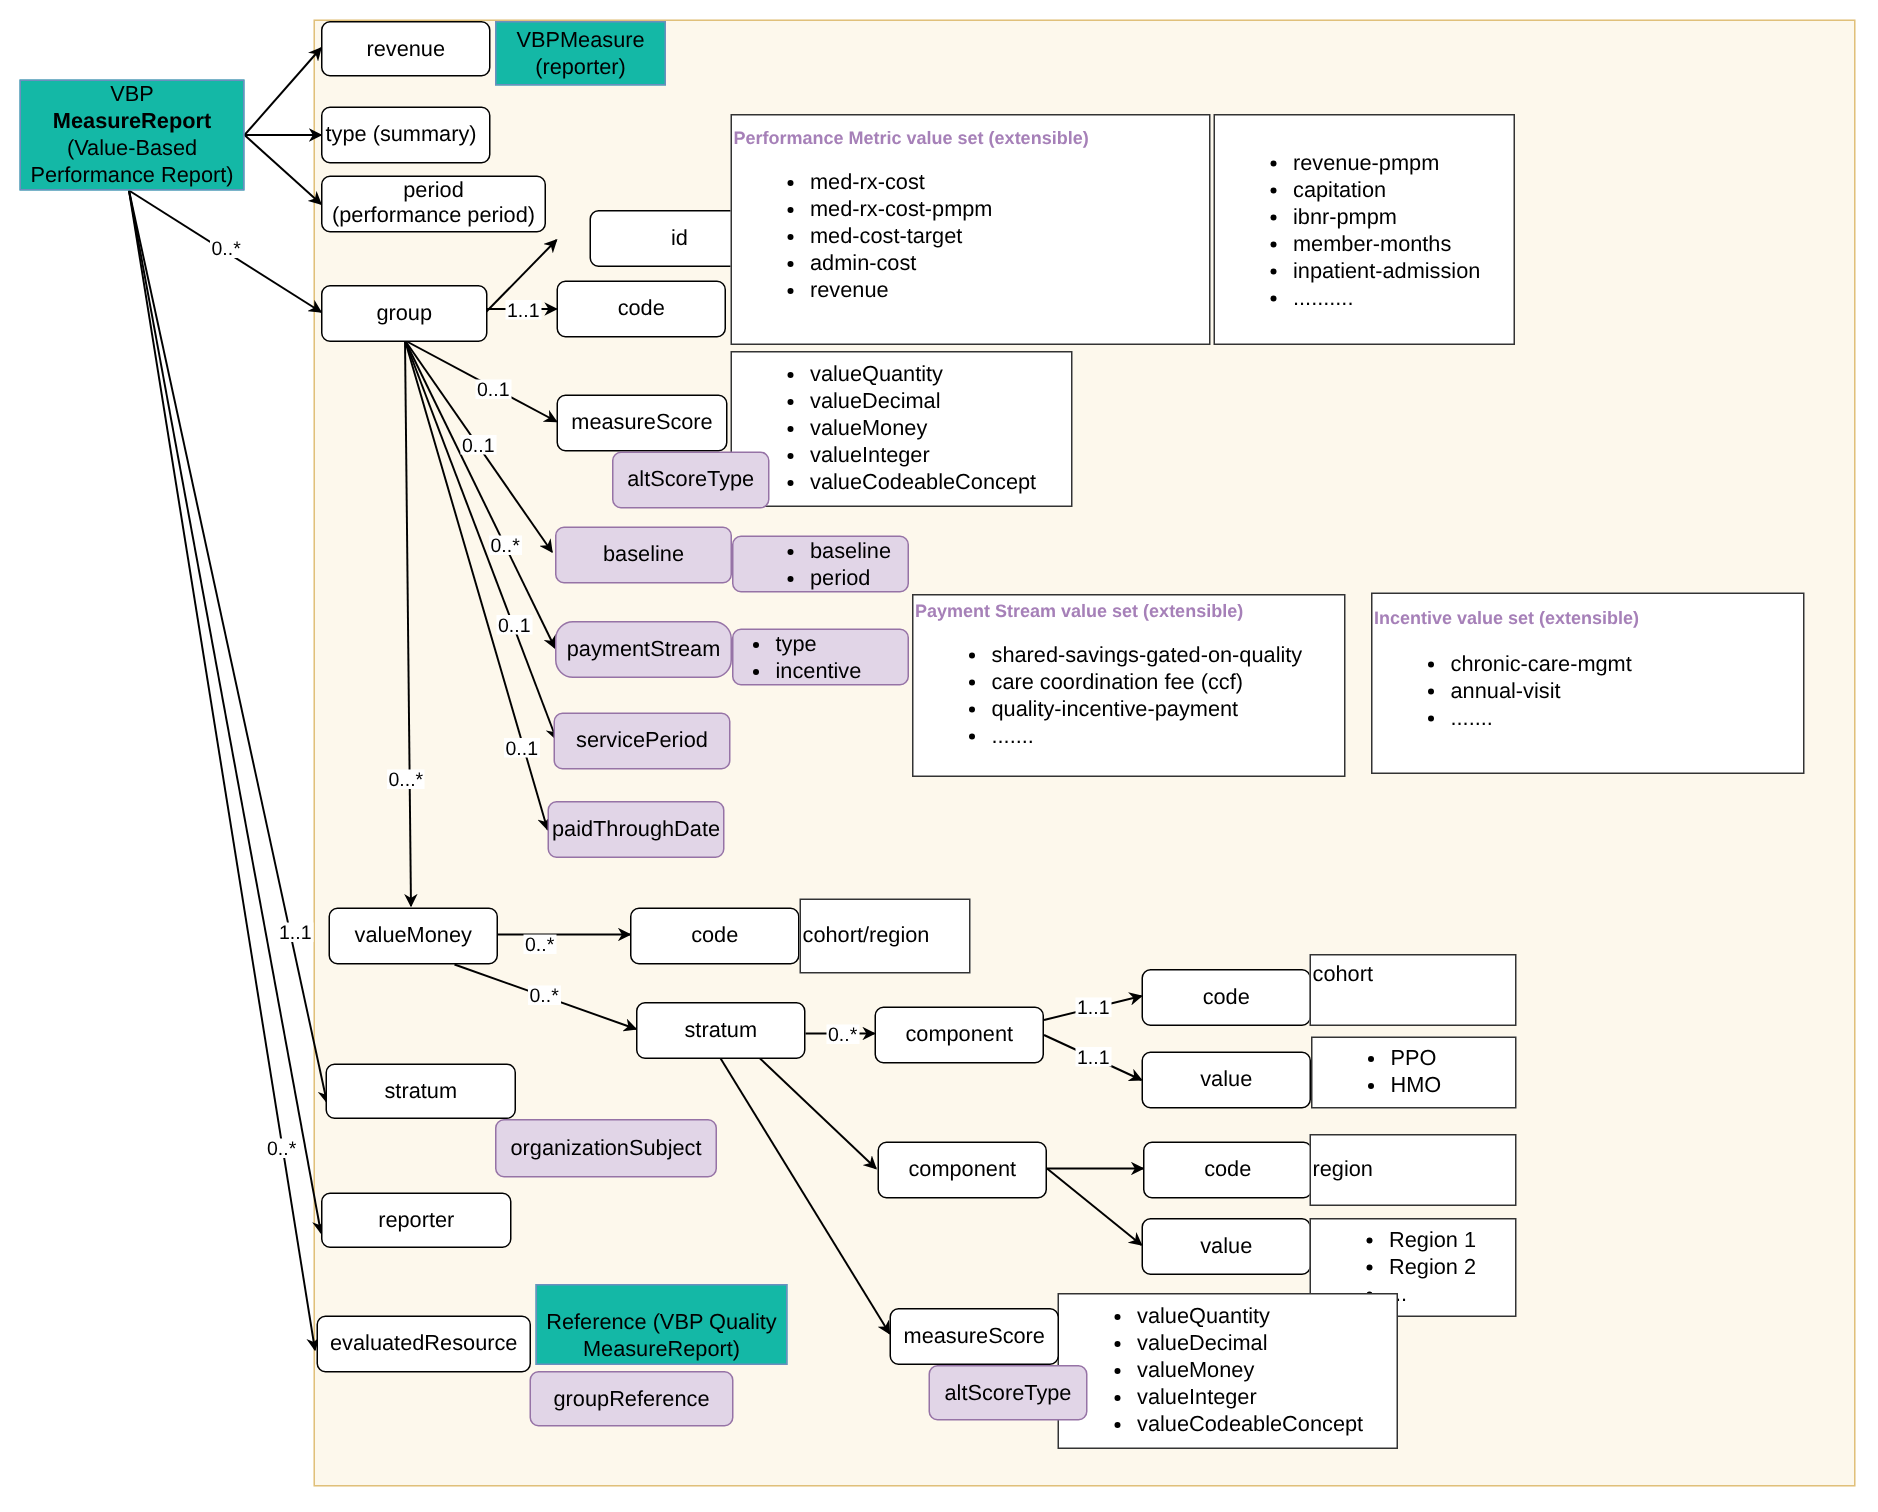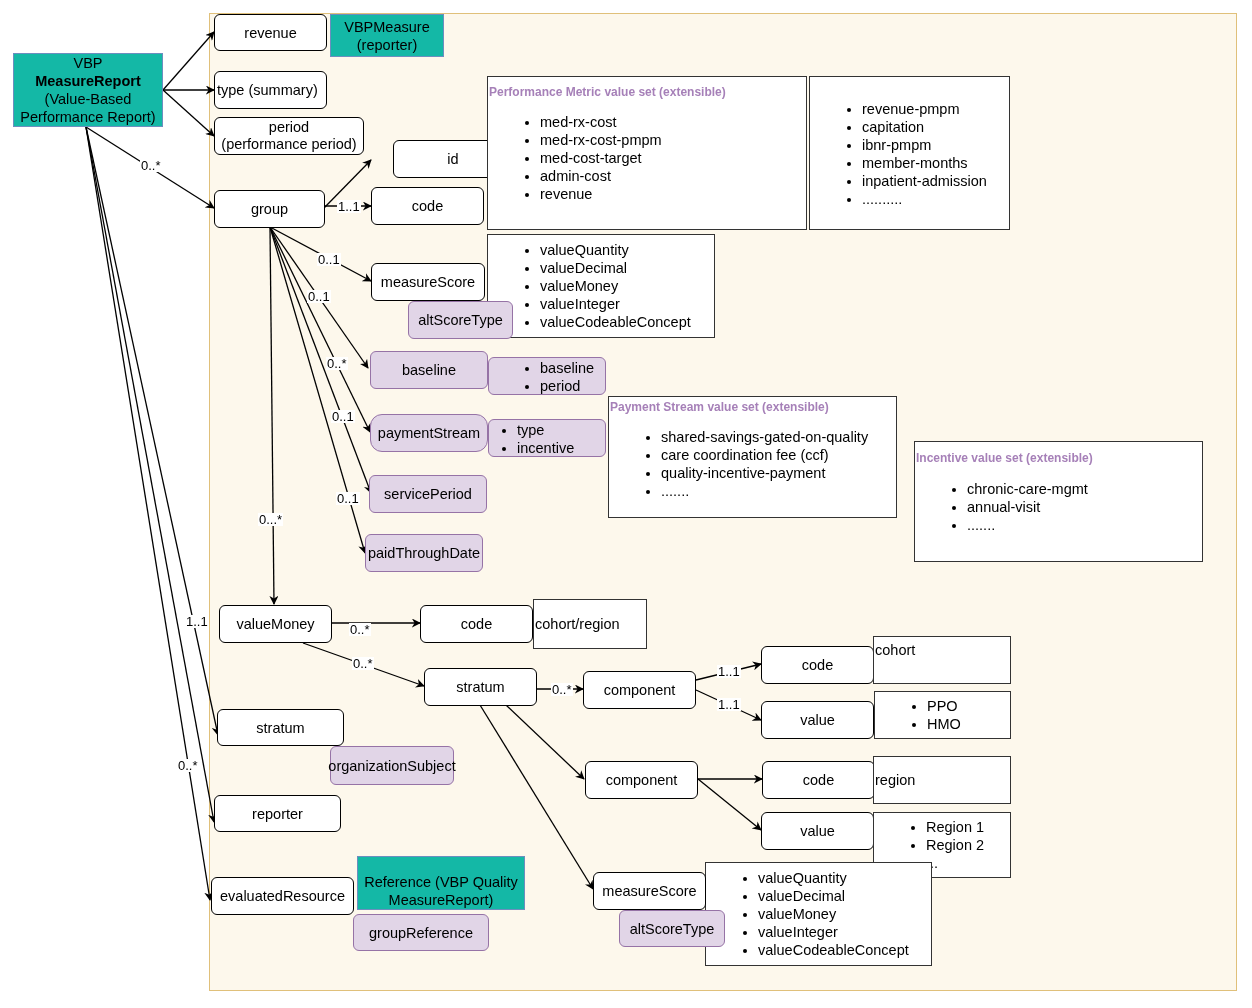--- a/index.html
+++ b/index.html
@@ -165,21 +165,21 @@
 <div class="list sq" style="left:608px;top:396px;width:289px;height:122px;padding-top:3px;">
   <div class="vtitle" style="padding-left:1px;margin-bottom:14px;">Payment Stream value set (extensible)</div>
   <ul>
     <li>shared-savings-gated-on-quality</li>
     <li>care coordination fee (ccf)</li>
     <li>quality-incentive-payment</li>
     <li>.......</li>
   </ul>
 </div>
 
-<div class="list sq" style="left:914px;top:395px;width:289px;height:121px;padding-top:9px;margin-top:46px;">
+<div class="list sq" style="left:914px;top:395px;width:289px;height:121px;padding-top:9px;">
   <div class="vtitle" style="padding-left:1px;margin-bottom:15px;">Incentive value set (extensible)</div>
   <ul>
     <li>chronic-care-mgmt</li>
     <li>annual-visit</li>
     <li>.......</li>
   </ul>
 </div>
 
 <div class="node w" style="left:219px;top:605px;width:113px;height:38px;">
     <span>valueMoney</span>
@@ -246,21 +246,21 @@
 <div class="node w" style="left:593px;top:872px;width:113px;height:38px;">
     <span>measureScore</span>
   </div>
 <div class="node p" style="left:619px;top:910px;width:106px;height:37px;">
     <span>altScoreType</span>
   </div>
 
 <div class="node w" style="left:217px;top:709px;width:127px;height:37px;">
     <span>stratum</span>
   </div>
-<div class="node p" style="left:330px;top:746px;width:124px;height:39px;">
+<div class="node p" style="left:330px;top:746px;width:148px;height:39px;">
     <span>organizationSubject</span>
   </div>
 
 <div class="node w" style="left:214px;top:795px;width:127px;height:37px;">
     <span>reporter</span>
   </div>
 
 <div class="node w" style="left:211px;top:877px;width:143px;height:38px;">
     <span>evaluatedResource</span>
   </div>

